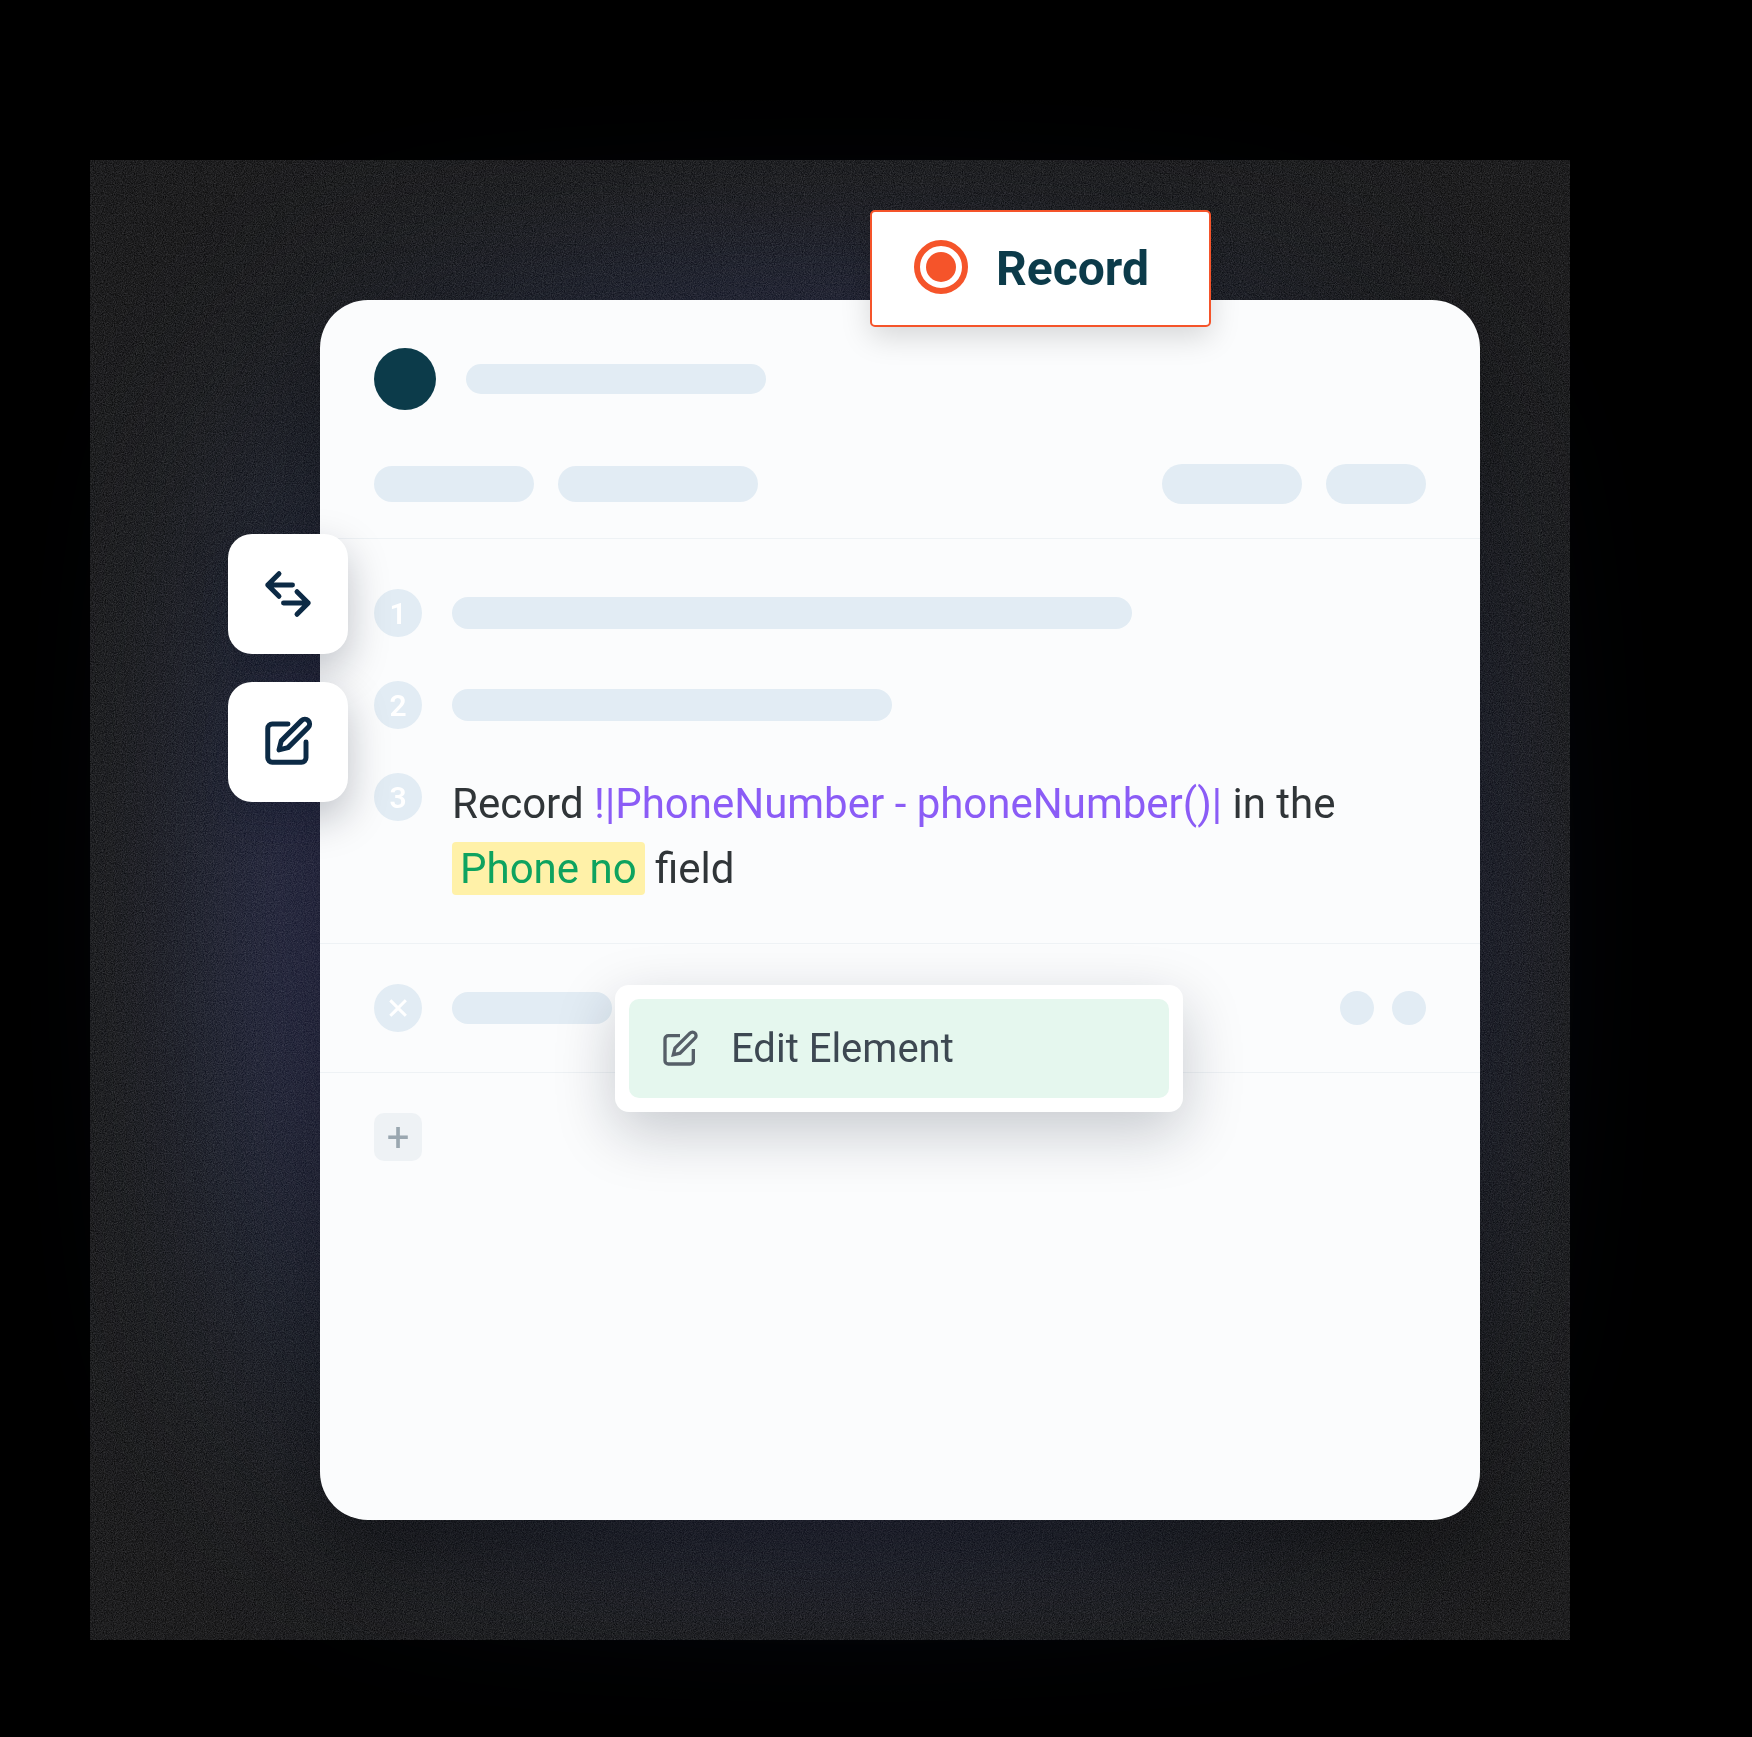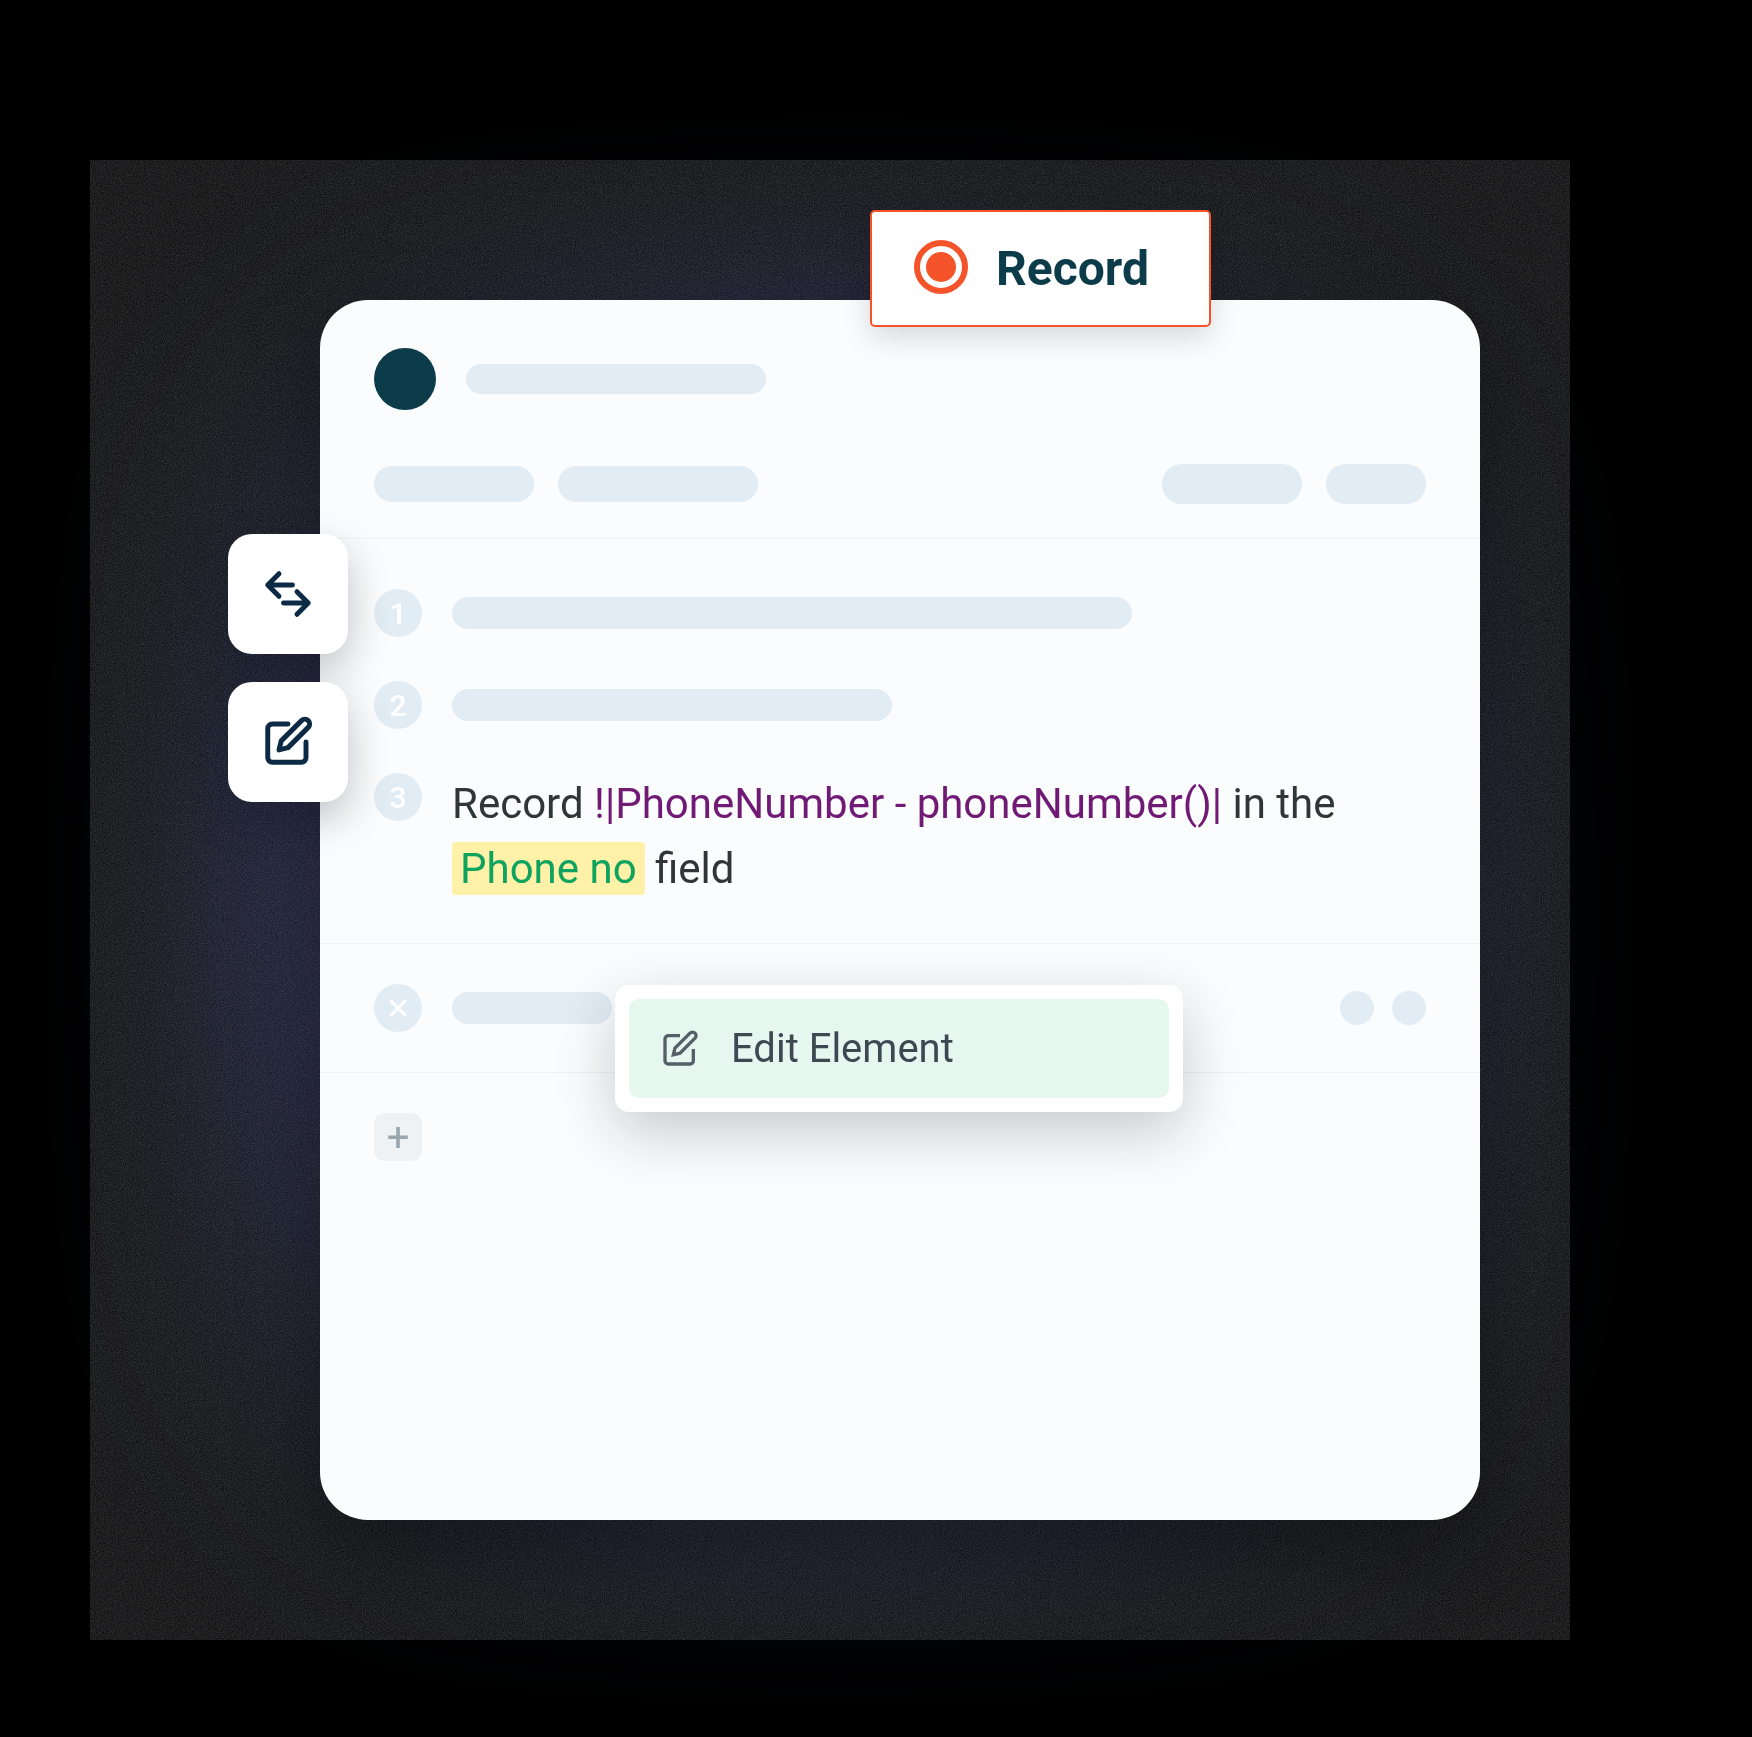--- a/index.html
+++ b/index.html
@@ -131,21 +131,21 @@
   .step .skel { height: 32px; margin-top: 8px; }
   .step.s1 .skel { width: 680px; }
   .step.s2 .skel { width: 440px; }
 
   .step-text {
     font-size: 42px;
     line-height: 1.55;
     color: #303538;
     margin-top: -2px;
   }
-  .token-var { color: #701a75; }
+  .token-var { color: #8b5cf6; }
   .token-el  { color: #0ea35f; background: #fff1a8; padding: 2px 8px; border-radius: 4px; text-align: center; }
 
   .step-error {
     display: flex;
     align-items: center;
     gap: 30px;
     padding: 40px 54px;
     border-top: 1px solid #eef2f5;
     border-bottom: 1px solid #eef2f5;
     margin-top: 20px;

